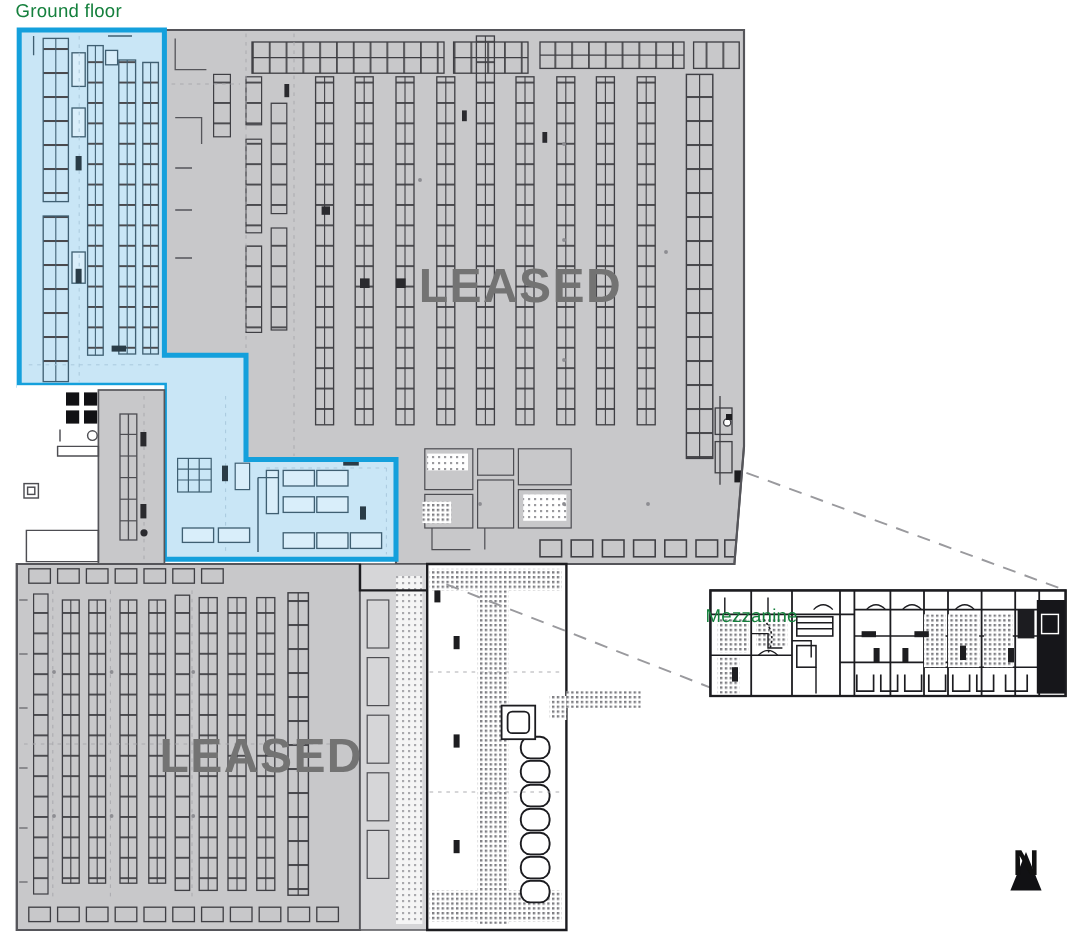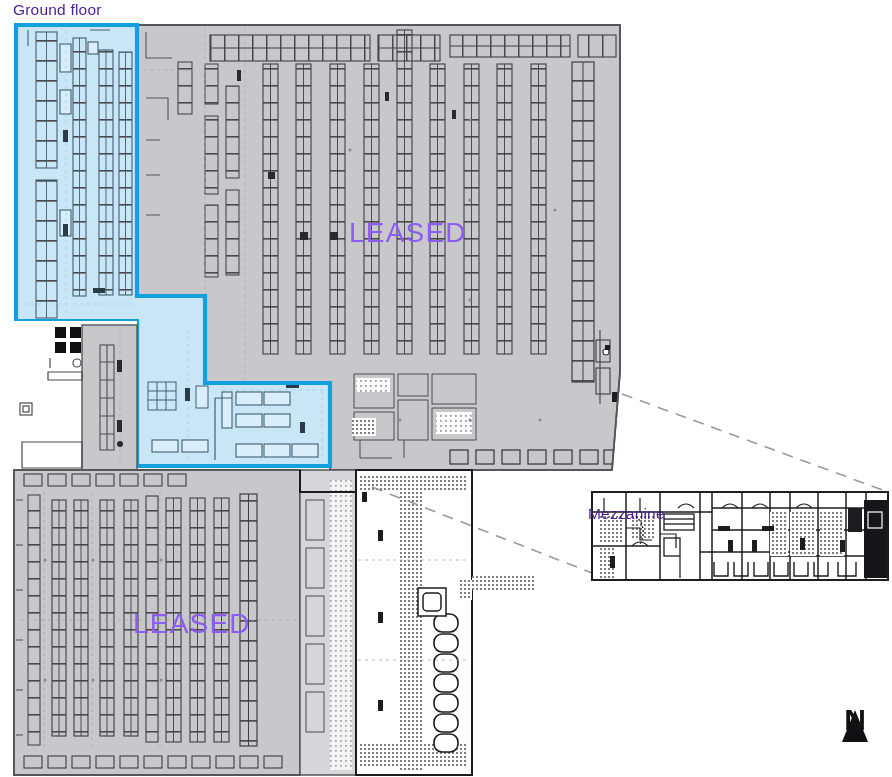--- a/index.html
+++ b/index.html
@@ -2,26 +2,26 @@
 <html><head>
 <meta charset="utf-8">
 <style>
   html,body{margin:0;padding:0;background:#ffffff;}
   body{width:892px;height:777px;overflow:hidden;
        font-family:"Liberation Sans","DejaVu Sans",sans-serif;}
   #stage{position:relative;width:892px;height:777px;background:#ffffff;}
   #plan-svg{position:absolute;left:0;top:0;width:892px;height:777px;display:block;}
 
   .map-label{position:absolute;font-size:15.5px;letter-spacing:.2px;
-             color:#4c1d95;white-space:nowrap;pointer-events:none;}
+             color:#15803d;white-space:nowrap;pointer-events:none;}
   #label-ground{left:13px;top:1px;}
   #label-mezz{left:588px;top:473px;margin-top:32px;}
 
-  .leased-tag{position:absolute;color:#8b5cf6;font-weight:normal;
-              font-size:28px;letter-spacing:1.2px;white-space:nowrap;
+  .leased-tag{position:absolute;color:#737373;font-weight:bold;
+              font-size:40px;letter-spacing:1.2px;white-space:nowrap;
               pointer-events:none;}
   #leased-upper{left:349px;top:217px;}
   #leased-lower{left:133px;top:608px;}
 
   #north{position:absolute;left:838px;top:706px;width:34px;height:64px;
          text-align:center;}
   #north .n-letter{font-size:30px;font-weight:bold;color:#111111;
                    line-height:26px;display:block;margin-top:1px;}
 </style>
 </head>

